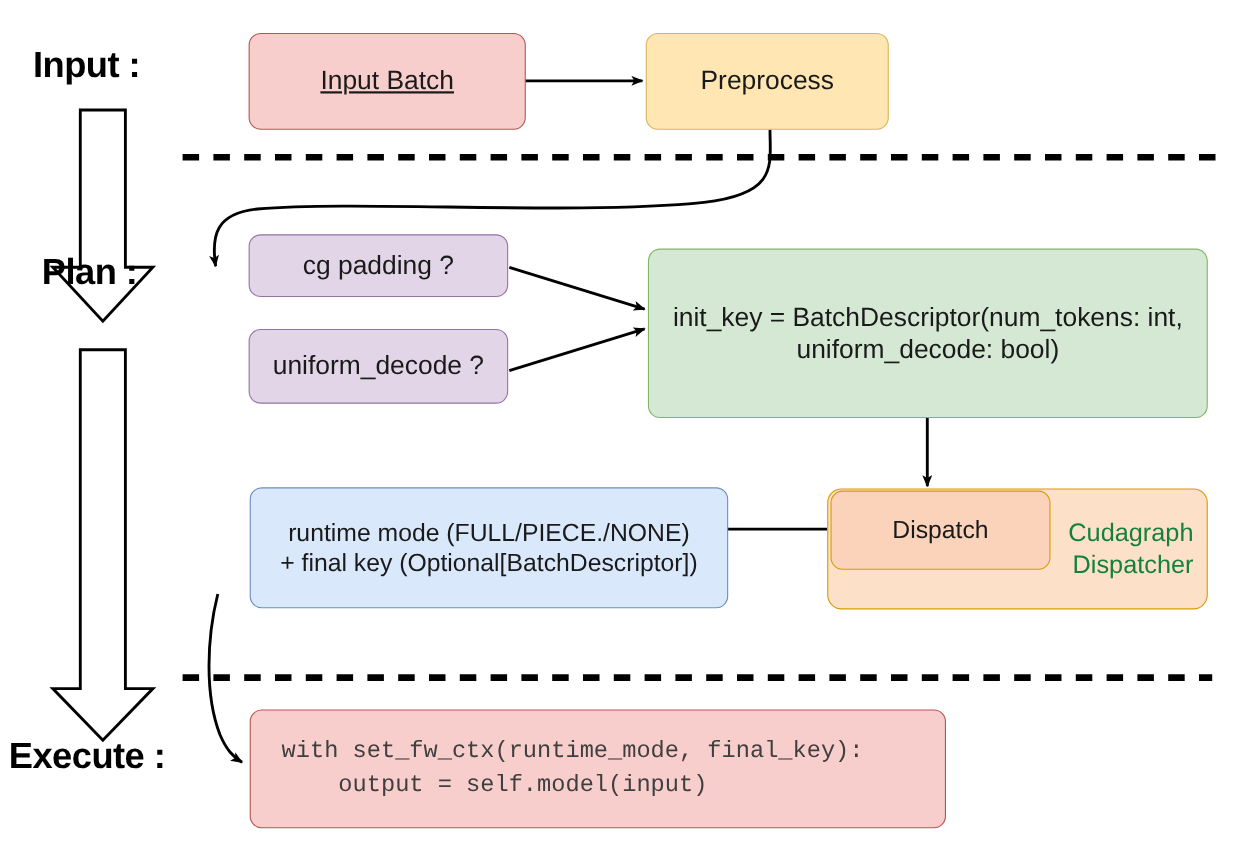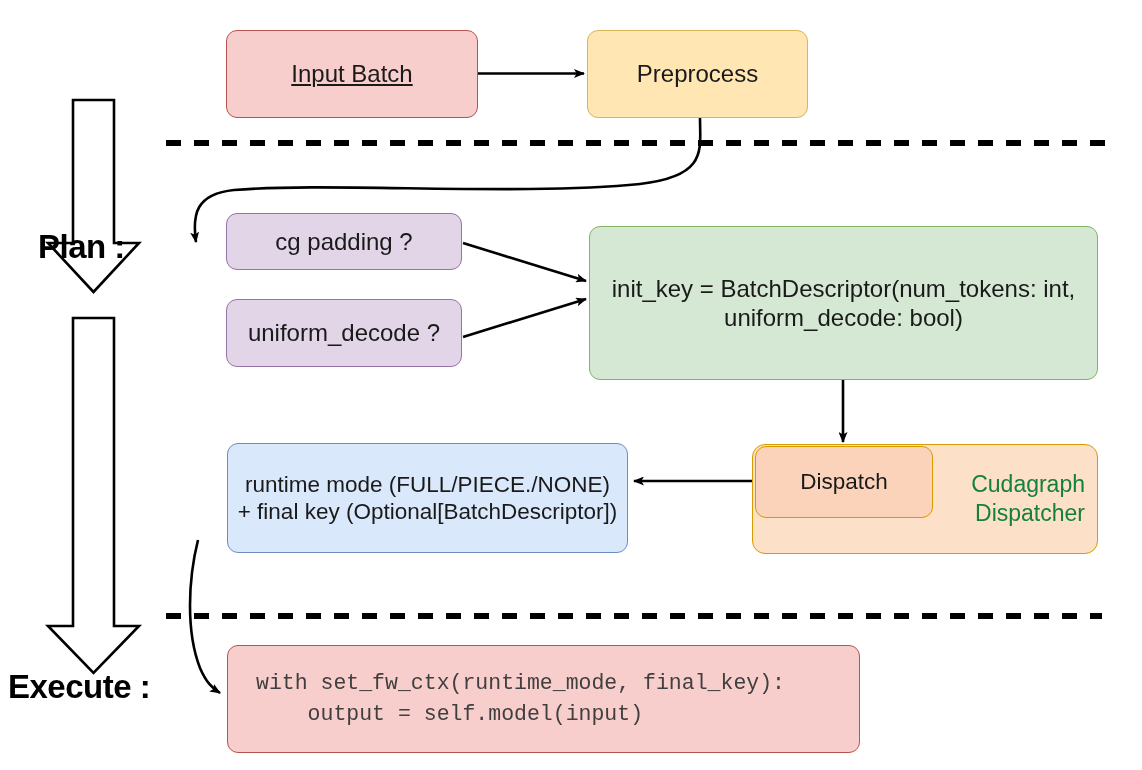--- a/index.html
+++ b/index.html
@@ -134,49 +134,50 @@
 
     <line x1="752" y1="481" x2="634" y2="481" stroke="#000000" stroke-width="2.6" marker-end="url(#ah)"></line>
 
     <path d="M 198 540 C 188 580 186 632 200 668 C 206 682 212 688 220 693" fill="none" stroke="#000000" stroke-width="2.6" marker-end="url(#ah)"></path>
 
     <polygon points="73,100 114,100 114,243 139,243 93.5,292 48,243 73,243" fill="#ffffff" stroke="#000000" stroke-width="2.6" stroke-linejoin="miter"></polygon>
 
     <polygon points="73,318 114,318 114,626 139,626 93.5,673 48,626 73,626" fill="#ffffff" stroke="#000000" stroke-width="2.6" stroke-linejoin="miter"></polygon>
   </svg>
 
+  <div class="stage-label" style="left:30px; top:40px; font-size:33px;">Input :</div>
 
   <div class="stage-label" style="left:38px; top:228px; font-size:33px;">Plan :</div>
 
   <div class="stage-label" style="left:8px; top:668px; font-size:33px;">Execute :</div>
 
   <div class="node node-pink" style="left:226px; top:30px; width:252px; height:88px; font-size:24px;text-decoration:underline;">Input Batch</div>
 
   <div class="node node-yellow" style="left:587px; top:30px; width:221px; height:88px; font-size:24px;">Preprocess</div>
 
   <div class="node node-purple" style="left:226px; top:213px; width:236px; height:57px; font-size:24px;">cg padding ?</div>
 
   <div class="node node-purple" style="left:226px; top:299px; width:236px; height:68px; font-size:24px;">uniform_decode ?</div>
 
   <div class="node node-green" style="left:589px; top:226px; width:509px; height:154px; font-size:24px; flex-direction:column;">
     <span>init_key = BatchDescriptor(num_tokens: int,</span>
     <span>uniform_decode: bool)</span>
   </div>
 
-  <div class="node node-blue" style="left:227px; top:443px; width:401px; height:110px; font-size:22.5px; flex-direction:column;">
+  <div class="node node-blue" style="left:227px; top:443px; width:435px; height:110px; font-size:22.5px; flex-direction:column;">
     <span>runtime mode (FULL/PIECE./NONE)</span>
     <span>+ final key (Optional[BatchDescriptor])</span>
   </div>
 
   <div class="node node-orange-outer" style="position:absolute; left:752px; top:444px; width:346px; height:110px;">
     <div class="orange-outer-label">
       <div>Cudagraph</div>
       <div>Dispatcher</div>
     </div>
-    <div class="node node-orange-inner" style="position:absolute; left:2px; top:1px; width:178px; height:72px; font-size:22.5px;">Dispatch</div>
+    <div class="node node-orange-inner" style="position:absolute; left:2px; top:1px; width:200px; height:72px; font-size:22.5px;">Dispatch</div>
   </div>
 
   <div class="code-box" style="left:227px; top:645px; width:633px; height:108px;">
     <div class="code-text"><span>with set_fw_ctx(runtime_mode, final_key):</span>
 <span>    output = self.model(input)</span></div>
   </div>
 
 </div>
 
 </body></html>

